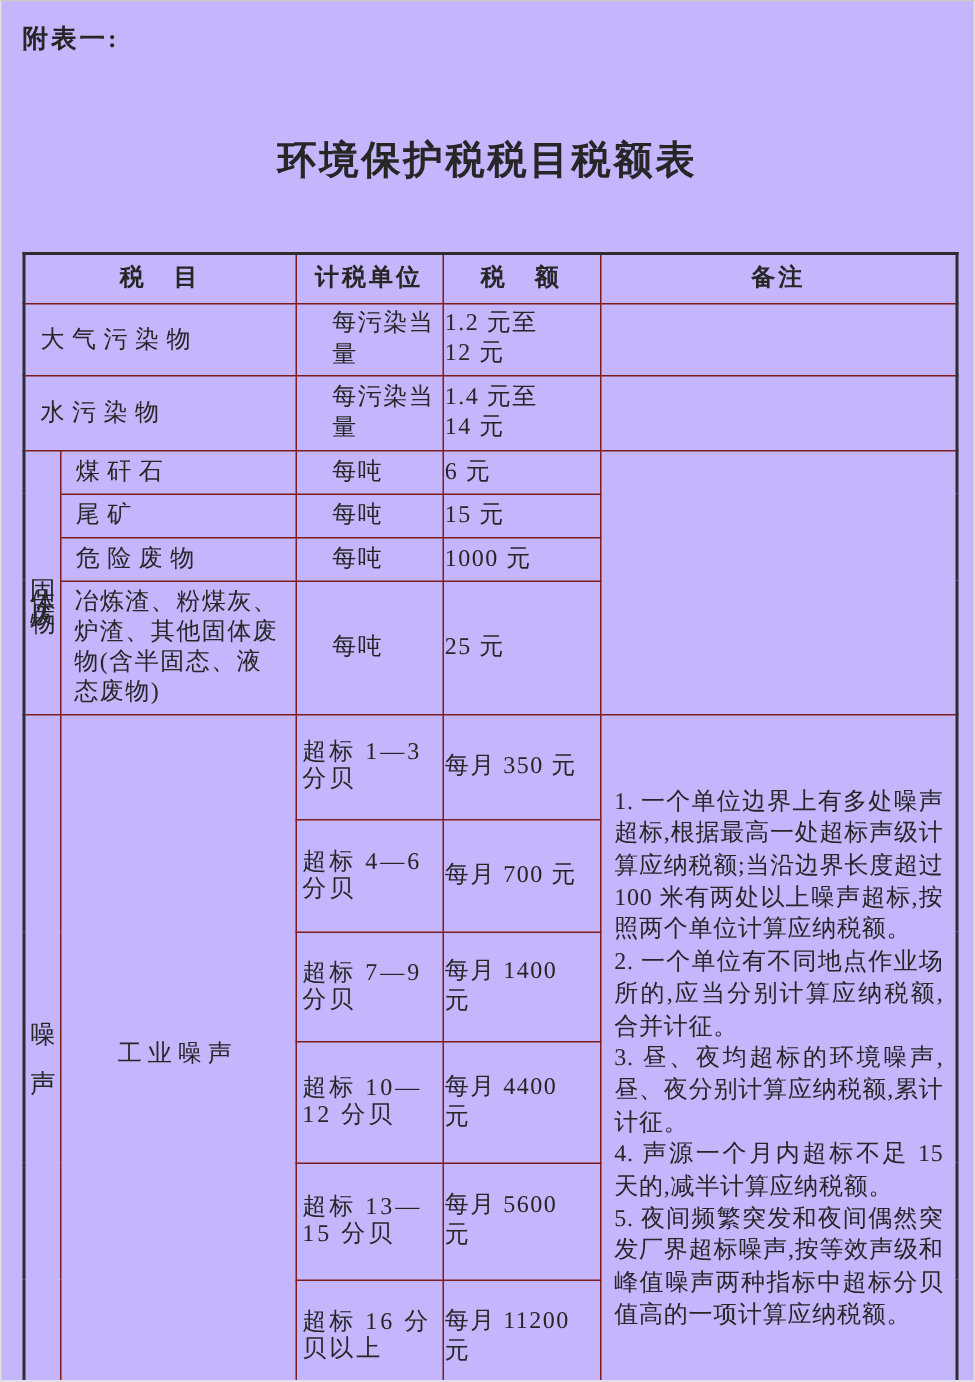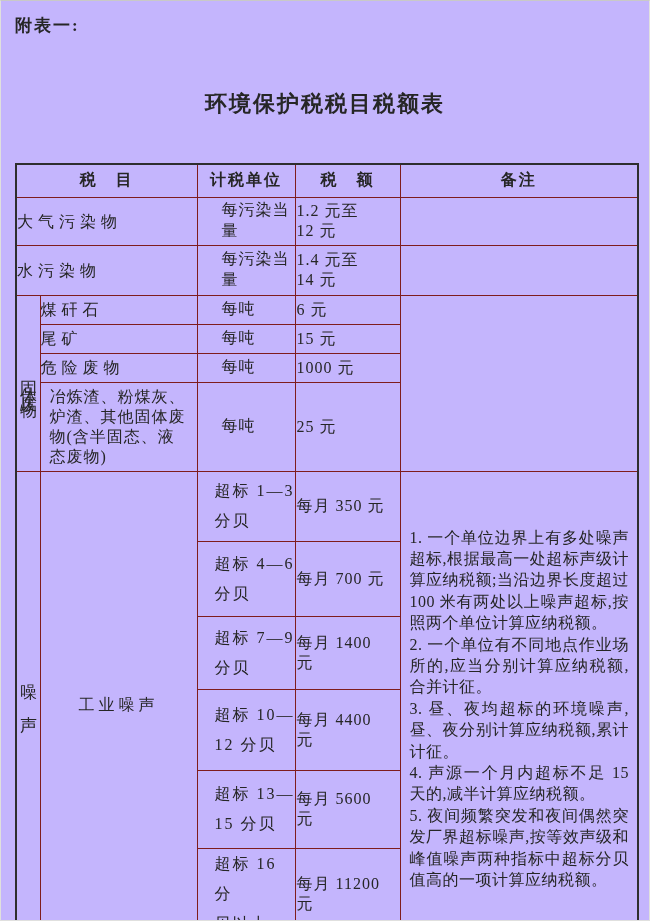--- a/index.html
+++ b/index.html
@@ -16,21 +16,21 @@
     border-top:1px solid #c9c9c7;
     overflow:hidden;
   }
   .annotation {
     padding:13px 0 0 14px;
     font-size:17px; font-weight:bold; letter-spacing:2px;
   }
   .title {
     margin-top:52px;
     text-align:center;
-    font-size:22px; font-weight:bold; letter-spacing:2px;
+    font-size:26px; font-weight:bold; letter-spacing:2px;
   }
   table.tax {
     margin:44px 0 0 14px;
     width:622px;
     border-collapse:collapse;
     table-layout:fixed;
     border:2px solid #2e2e2e;
   }
   table.tax th, table.tax td {
     border:1px solid #7f1d1d;
@@ -42,25 +42,25 @@
     font-size:17px; font-weight:bold; letter-spacing:2px;
     text-align:center;
   }
   .rh  { height:33px; }
   .r48 { height:48px; }
   .r50 { height:50px; }
   .r29 { height:29px; }
   .r82 { height:82px; }
   .n0 { height:70px; } .n1 { height:75px; } .n2 { height:73px; }
   .n3 { height:81px; } .n4 { height:78px; } .n5 { height:76px; }
-  td.item   { letter-spacing:5px; line-height:19px; }
+  td.item   { padding-left:10px; letter-spacing:5px; line-height:19px; }
   td.item-wrap { padding:4px 6px 4px 9px; letter-spacing:1px; line-height:20px; }
   td.unit   { padding-left:24px; letter-spacing:1px; }
   td.amount { padding-left:1px; letter-spacing:1px; line-height:20px; }
-  td.range  { padding-left:17px; letter-spacing:2px; line-height:30px; }
+  td.range  { padding-left:4px; letter-spacing:2px; line-height:18px; }
   .pre { white-space:pre-line; }
   td.vlabel { text-align:center; }
   .vert {
     display:inline-block;
     writing-mode:vertical-rl;
     text-orientation:upright;
     font-size:17px;
     letter-spacing:7px;
   }
   .vert-noise { letter-spacing:32px; }

